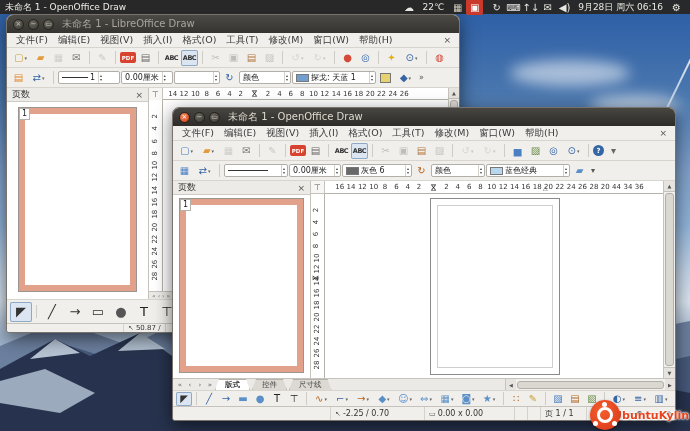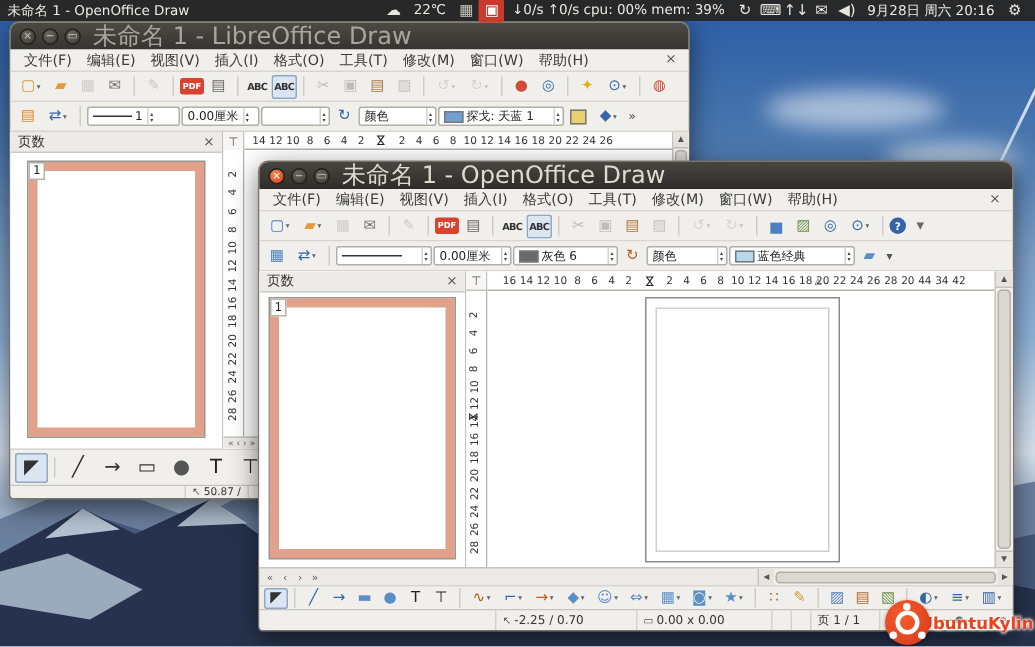--- a/index.html
+++ b/index.html
@@ -16,21 +16,21 @@
   
   .taskbar{position:absolute;left:0;top:0;right:0;height:14px;background:rgba(40,38,35,.95);color:#eceae4;font-size:9px;display:flex;align-items:center;padding:0 5px;z-index:40;}
   .tb-title{white-space:nowrap;}
   .tb-right{margin-left:auto;display:flex;align-items:center;gap:5px;white-space:nowrap;}
   
   .window{position:absolute;display:flex;flex-direction:column;background:#f1efec;border:1px solid #78746d;border-radius:7px 7px 3px 3px;box-shadow:0 5px 18px rgba(0,0,0,.55);}
   .window.back{left:6px;top:14px;width:454px;height:319px;z-index:2;}
   .window.front{left:172px;top:107px;width:504px;height:314px;z-index:10;}
   .titlebar{height:18px;flex:none;display:flex;align-items:center;gap:4px;padding:0 6px;border-radius:6px 6px 0 0;background:linear-gradient(#4c4a45,#363430);}
   .front .titlebar{background:linear-gradient(#484641,#2e2c29);}
-  .wtitle{font-size:16px;color:#a9a59d;margin-left:4px;white-space:nowrap;}
+  .wtitle{font-size:10px;color:#a9a59d;margin-left:4px;white-space:nowrap;}
   .front .wtitle{color:#dedace;}
   .wbtn{width:11px;height:11px;flex:none;border-radius:50%;background:radial-gradient(circle at 35% 30%,#6a675f,#3b3934);border:1px solid #232119;font-size:7px;line-height:9px;text-align:center;color:#c9c5bd;}
   .wbtn.close-f{background:radial-gradient(circle at 35% 30%,#f08a5c,#cf3d12);color:#fff;}
   .menubar{height:15px;flex:none;background:#f1efec;border-bottom:1px solid #d8d5cf;display:flex;align-items:center;padding:0 4px;font-size:9.5px;color:#3a3a3a;white-space:nowrap;}
   .menu-item{padding:18px 5px;}
   .mb-close{margin-left:auto;font-size:9px;color:#555;padding:0 4px;}
   .toolbar{height:20px;flex:none;background:#f1efec;border-bottom:1px solid #d8d5cf;display:flex;align-items:center;padding:0 3px;gap:1px;overflow:hidden;white-space:nowrap;}
   .tbi{width:17px;height:16px;display:inline-flex;align-items:center;justify-content:center;font-size:10px;border-radius:2px;flex:none;}
   .tbi.dis{opacity:.32;filter:grayscale(1);}
   .tbi.dd{width:21px;}
@@ -131,23 +131,22 @@
       <polygon fill="#b9c8da" opacity="0.8" points="0,130 45,118 95,142 60,162 0,152"></polygon>
     </svg>
   </div>
 
   <div class="taskbar">
     <span class="tb-title">未命名 1 - OpenOffice Draw</span>
     <div class="tb-right">
       <span><span class="tbi" style="color: rgb(232, 230, 224);">☁</span></span>
       <span>22℃</span>
       <span><span class="tbi" style="color: rgb(207, 202, 190);">▦</span><span class="tbi" style="color: rgb(255, 255, 255); background: rgb(201, 58, 44);">▣</span></span>
-      <span>↓0/s ↑0/s cpu: 00% mem: 39%</span>
       <span><span class="tbi" style="color: rgb(232, 230, 224);">↻</span><span class="tbi" style="color: rgb(232, 230, 224);">⌨</span><span class="tbi" style="color: rgb(232, 230, 224);">↑↓</span><span class="tbi" style="color: rgb(232, 230, 224);">✉</span><span class="tbi" style="color: rgb(232, 230, 224);">◀)</span></span>
-      <span>9月28日 周六 20:16</span>
+      <span>9月28日 周六 06:16</span>
       <span><span class="tbi" style="color: rgb(232, 230, 224);">⚙</span></span>
     </div>
   </div>
 
   <div class="window back">
     <div class="titlebar">
       <span class="wbtn">×</span>
       <span class="wbtn">−</span>
       <span class="wbtn">▭</span>
       <span class="wtitle">未命名 1 - LibreOffice Draw</span>
@@ -472,21 +471,21 @@
               <span class="rnum">16</span>
               <span class="rnum">18</span>
               <span class="rnum">20</span>
               <span class="rnum">22</span>
               <span class="rnum">24</span>
               <span class="rnum">26</span>
               <span class="rnum">28</span>
               <span class="rnum">20</span>
               <span class="rnum">44</span>
               <span class="rnum">34</span>
-              <span class="rnum">42</span>
+              <span class="rnum">36</span>
             </span>
           <span class="mmark">△</span>
         </div>
         <div class="vruler">
           <span style="display:flex;flex-direction:column;align-items:center">
               <span class="vnum">2</span>
               <span class="vnum">4</span>
               <span class="vnum">6</span>
               <span class="vnum">8</span>
               <span class="vnum">10</span>
@@ -512,20 +511,25 @@
           <span class="sthumb"></span>
           <span class="sarrow bottom">▼</span>
         </div>
       </div>
     </div>
     <div class="tabrow">
       <span class="tnav">«</span>
       <span class="tnav">‹</span>
       <span class="tnav">›</span>
       <span class="tnav">»</span>
+      <span style="display:inline-flex">
+          <span class="ltab active">版式</span>
+          <span class="ltab">控件</span>
+          <span class="ltab">尺寸线</span>
+        </span>
       <div class="hscroll">
         <span class="harrow">◀</span>
         <span class="hthumb"></span>
         <span class="harrow">▶</span>
       </div>
     </div>
     <div class="toolbar draw">
         <span class="tbi pressed" style="color: rgb(51, 51, 51);">◤</span>
         <span class="sep"></span>
         <span class="tbi" style="color: rgb(52, 101, 164);">╱</span>

